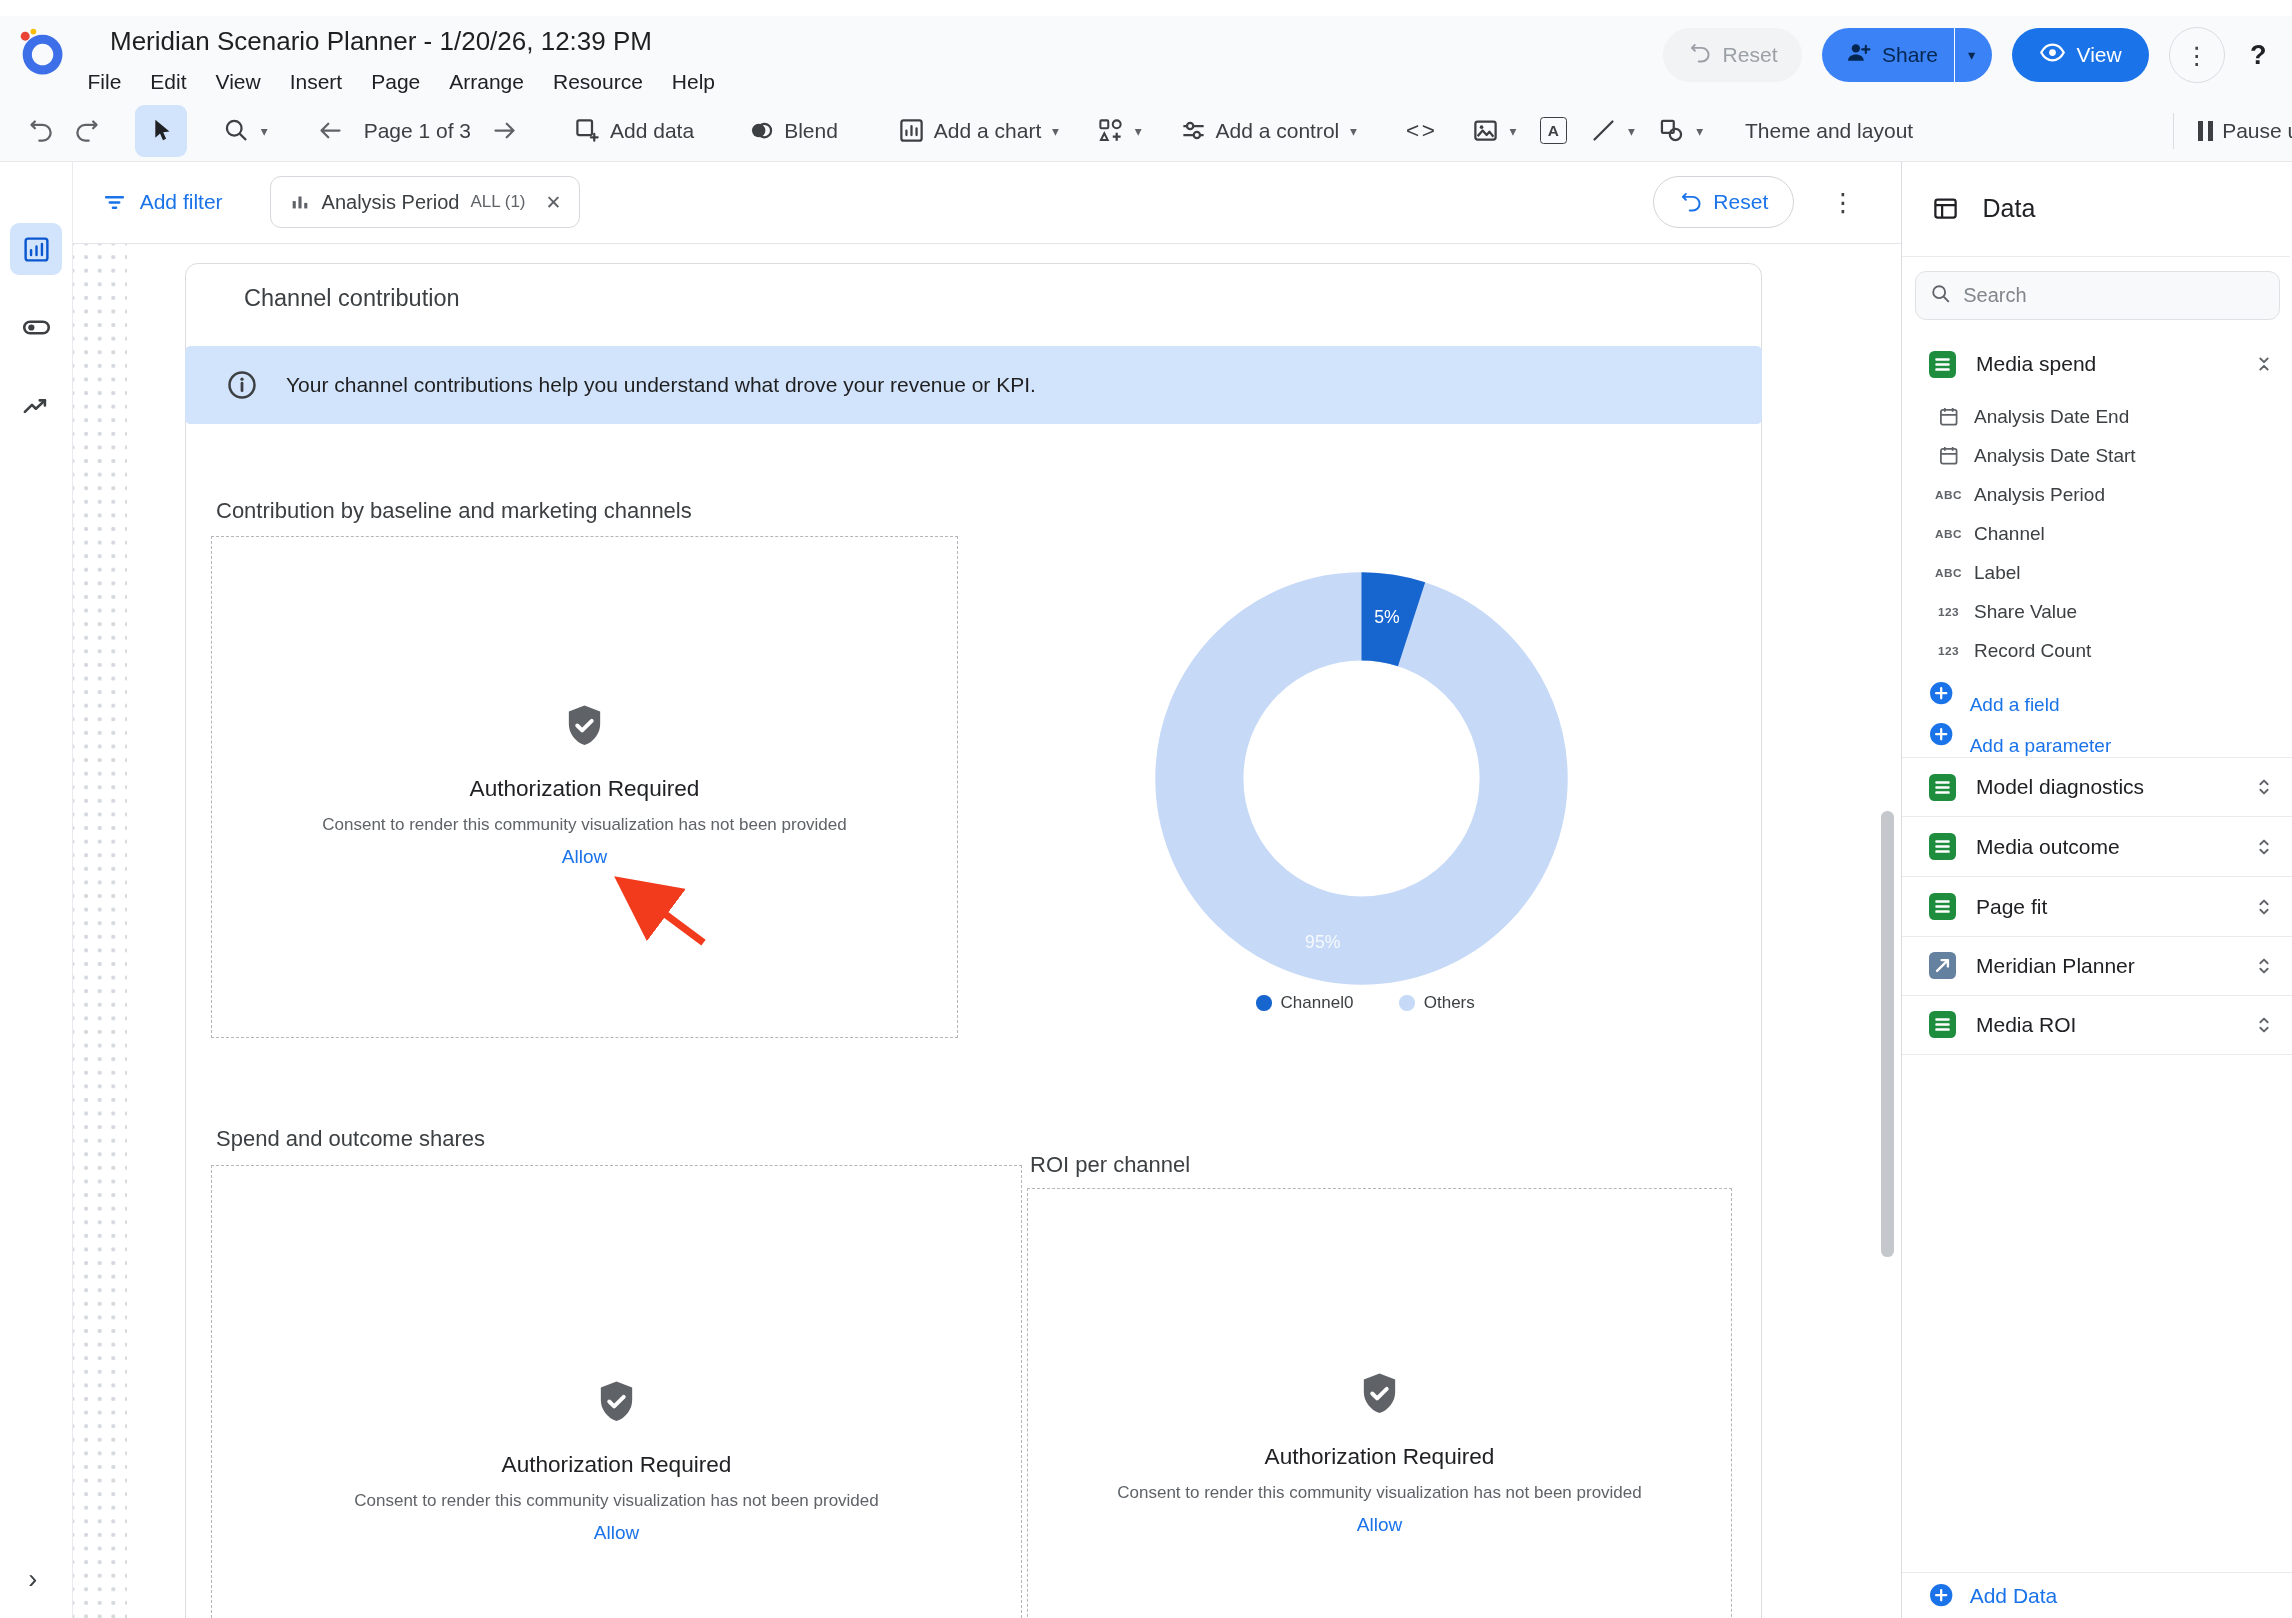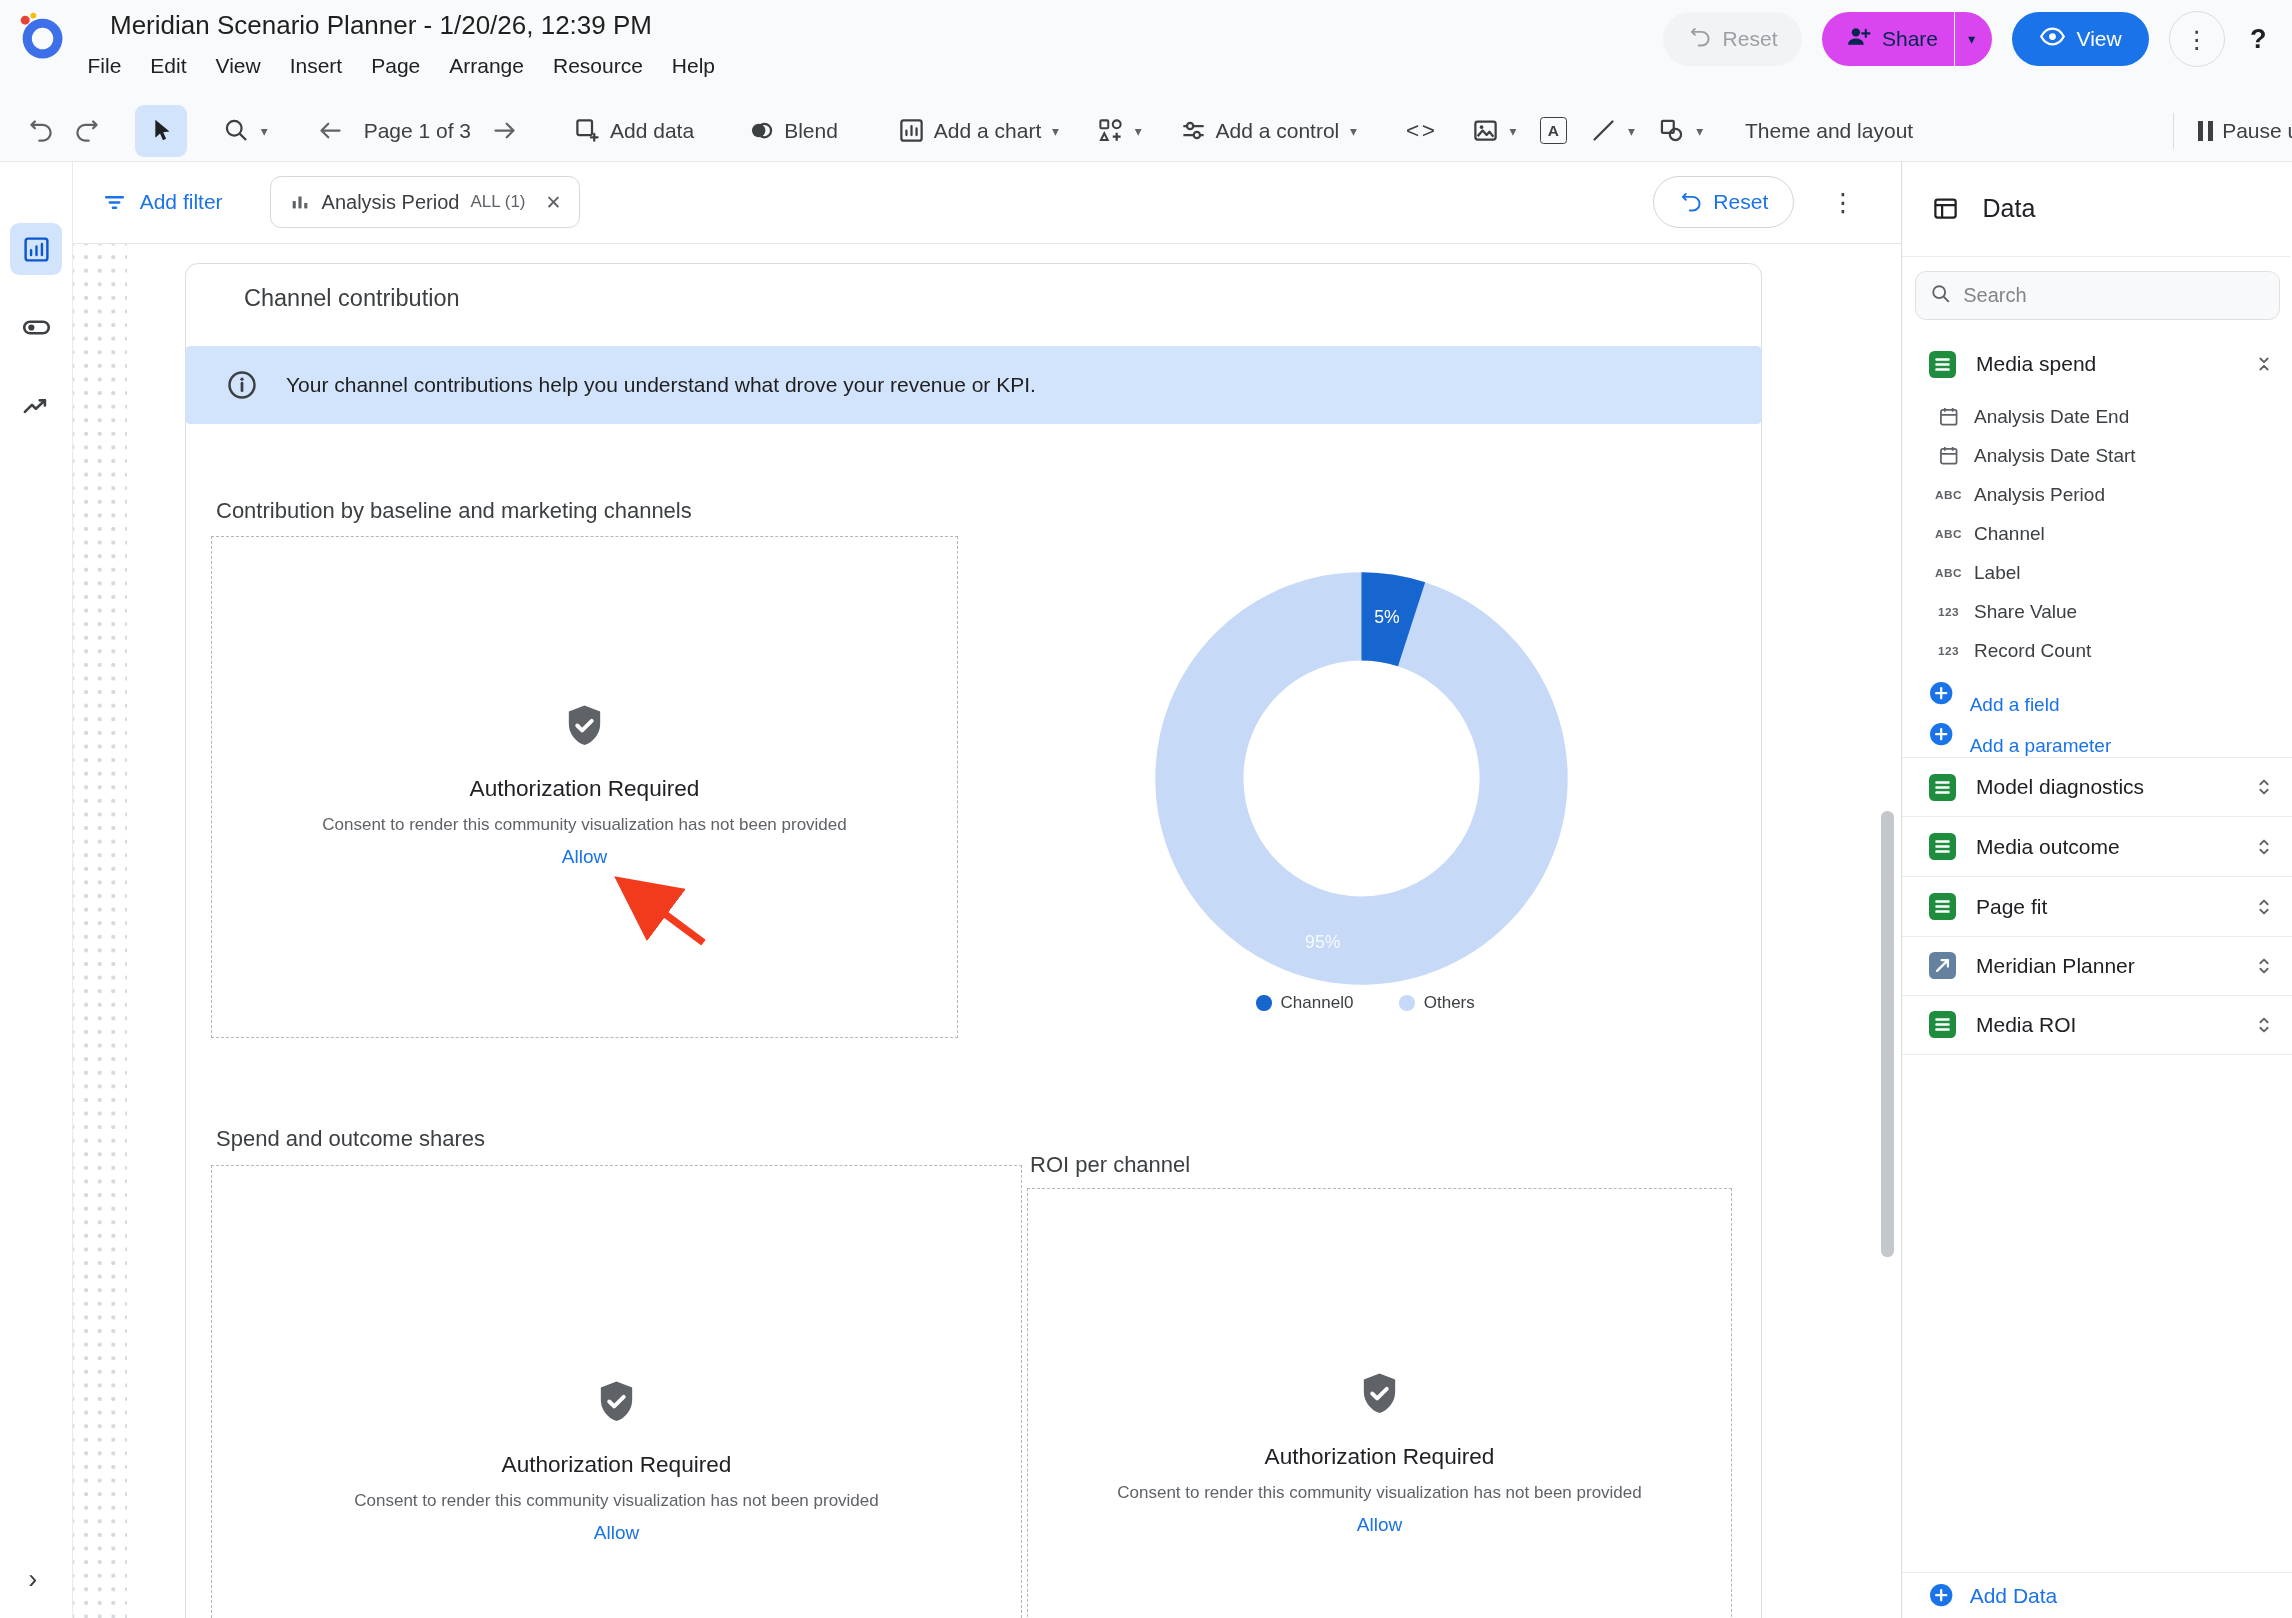--- a/index.html
+++ b/index.html
@@ -5,29 +5,29 @@
   * { margin:0; padding:0; box-sizing:border-box; }
   html,body { width:2292px; height:1618px; }
   body {
     position:relative; overflow:hidden; background:#fff;
     font-family:"Liberation Sans","DejaVu Sans",sans-serif;
     color:#202124; cursor:default;
   }
   [data-interactable="true"] { cursor:pointer; }
 
   
-  .topbar { position:absolute; left:0; top:0; width:2292px; height:100px; background:#f9fafb; z-index:5; }
+  .topbar { position:absolute; left:0; top:16px; width:2292px; height:100px; background:#f9fafb; z-index:5; }
   .logo { position:absolute; left:14.5px; top:11px; width:49px; height:49px; }
   .app-title { position:absolute; left:110px; top:7.2px; font-size:26px; line-height:36px; color:#1f1f1f; white-space:nowrap; }
   .menubar { position:absolute; left:73px; top:49px; display:flex; }
   .menu-item { padding:5.4px 14.5px; font-size:21px; color:#202124; border-radius:7.2px; }
   .topbar-actions { position:absolute; right:20px; top:11px; height:56px; display:flex; align-items:center; gap:20px; }
   .pill { height:54px; border-radius:27px; display:flex; align-items:center; font-size:21px; white-space:nowrap; }
   .btn-reset-top { background:#f1f3f4; color:#9aa0a6; padding:0 25px; gap:11px; }
-  .btn-share { background:#d946ef; color:#05264f; font-weight:500; }
+  .btn-share { background:#3b82f6; color:#05264f; font-weight:500; }
   .share-main { display:flex; align-items:center; gap:11px; padding:0 16.3px 0 23.5px; height:100%; }
   .share-caret { display:flex; align-items:center; padding:0 16.3px 0 12.7px; height:100%; border-left:1.8px solid #f9fafb; font-size:14.5px; color:#05264f; }
   .btn-view { background:#1a73e8; color:#fff; font-weight:500; padding:0 27px; gap:11px; }
   .btn-more { width:56px; height:56px; border:0.9px solid #dadce0; border-radius:50%; display:flex; align-items:center; justify-content:center; font-size:24.4px; color:#3c4043; background:#fff0; }
   .help-q { font-size:27px; font-weight:700; color:#202124; padding:0 5.4px; }
 
   
   .toolbar { position:absolute; left:0; top:100px; width:2292px; height:62px; background:#f9fafb;
              border-bottom:0.9px solid #e6e8ea; display:flex; align-items:center; overflow:hidden; z-index:5; }
   .tb { display:flex; align-items:center; gap:9px; color:#3c4043; font-size:21px; white-space:nowrap; }

